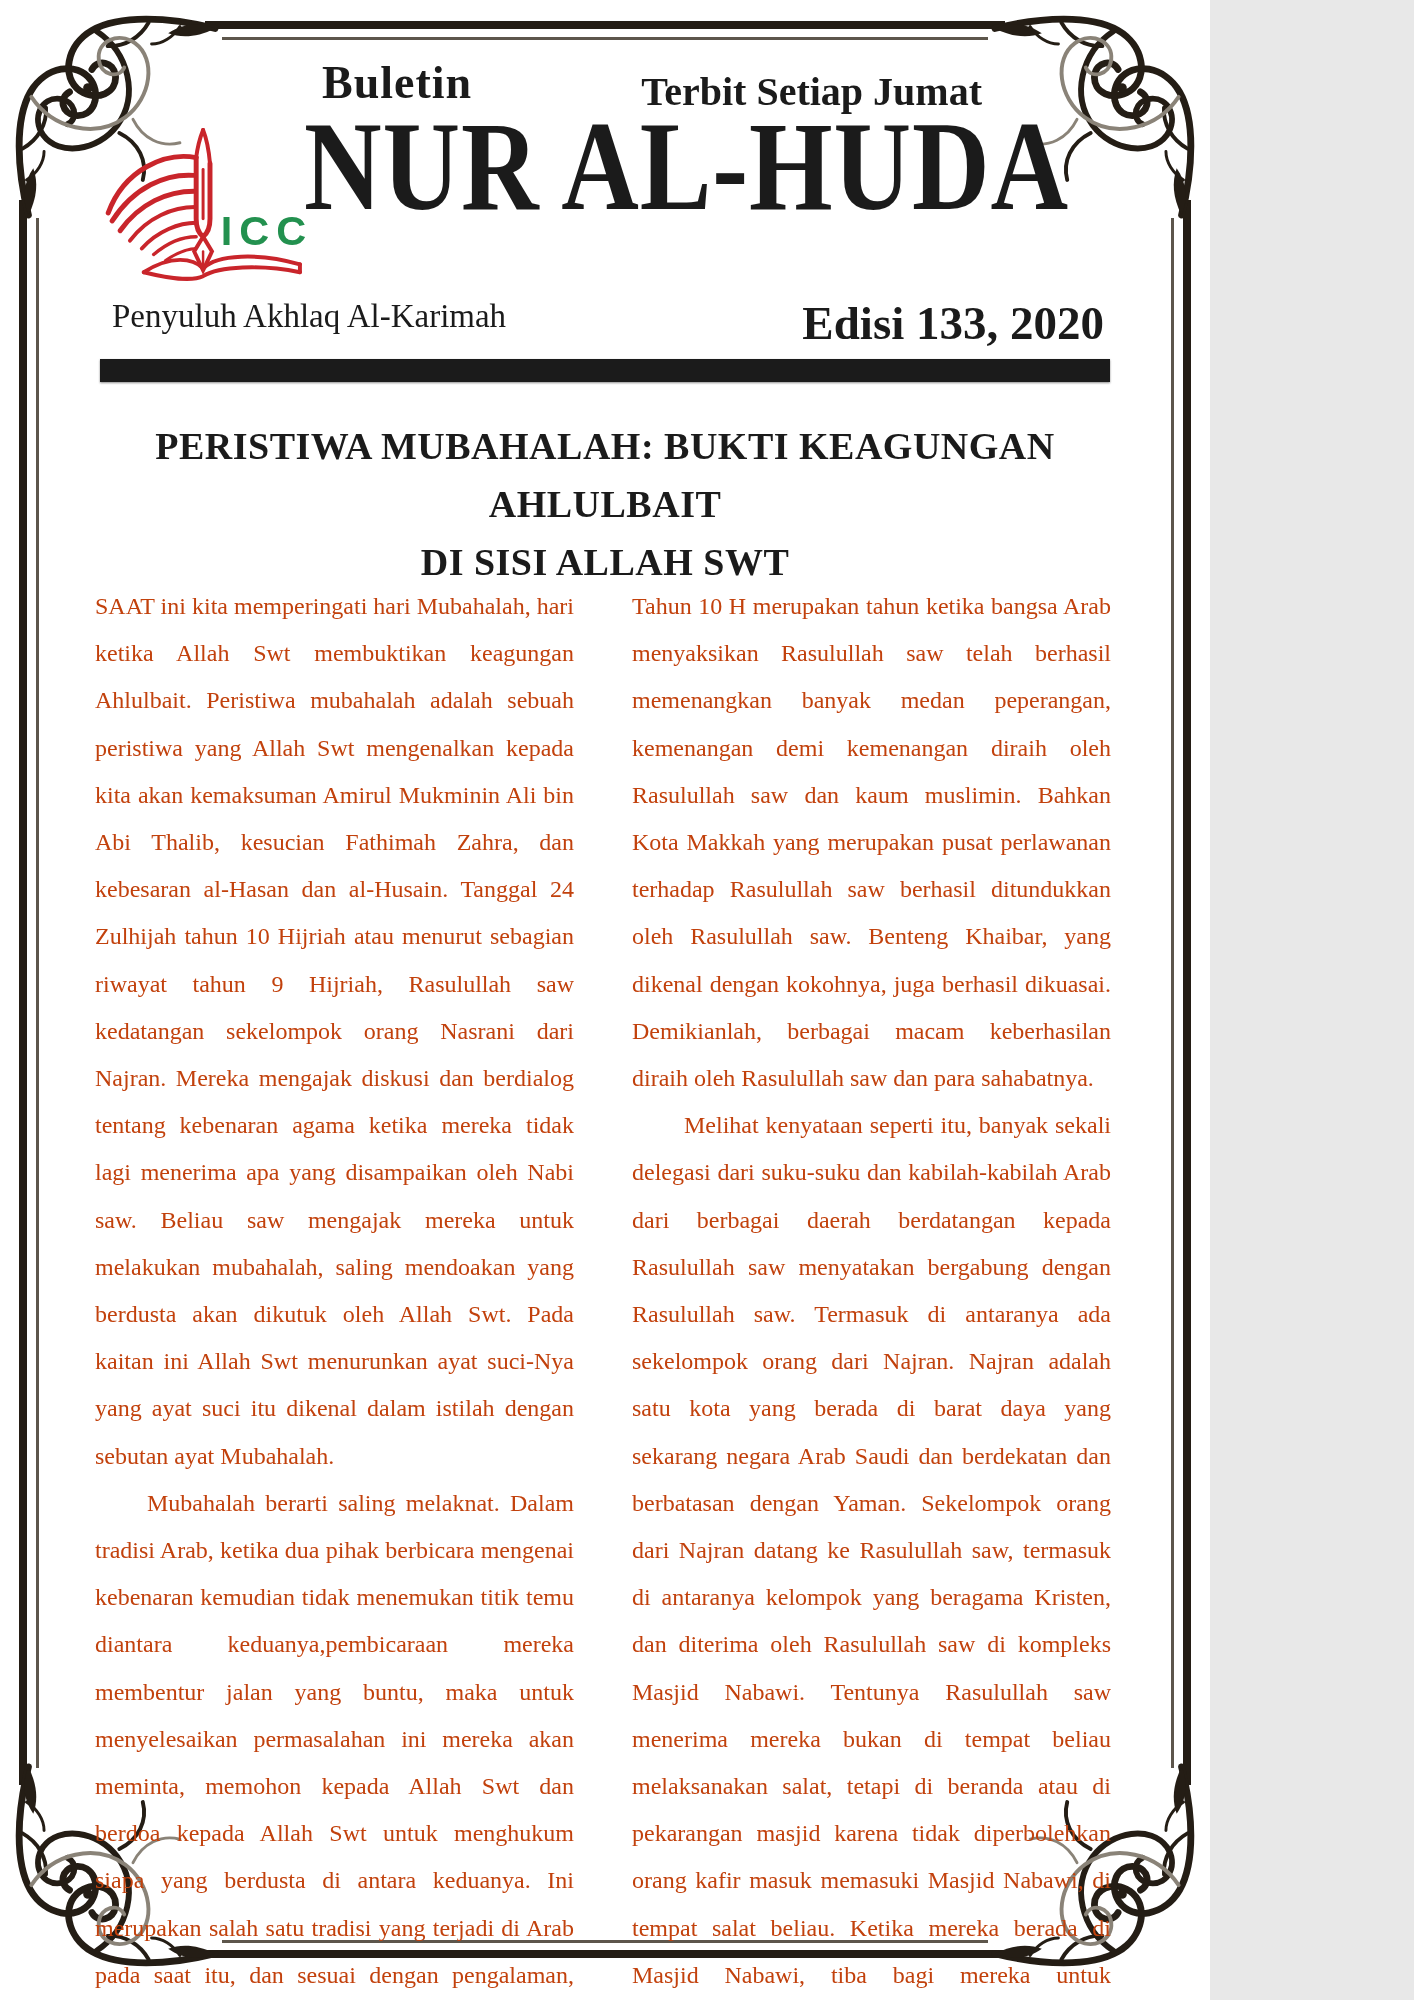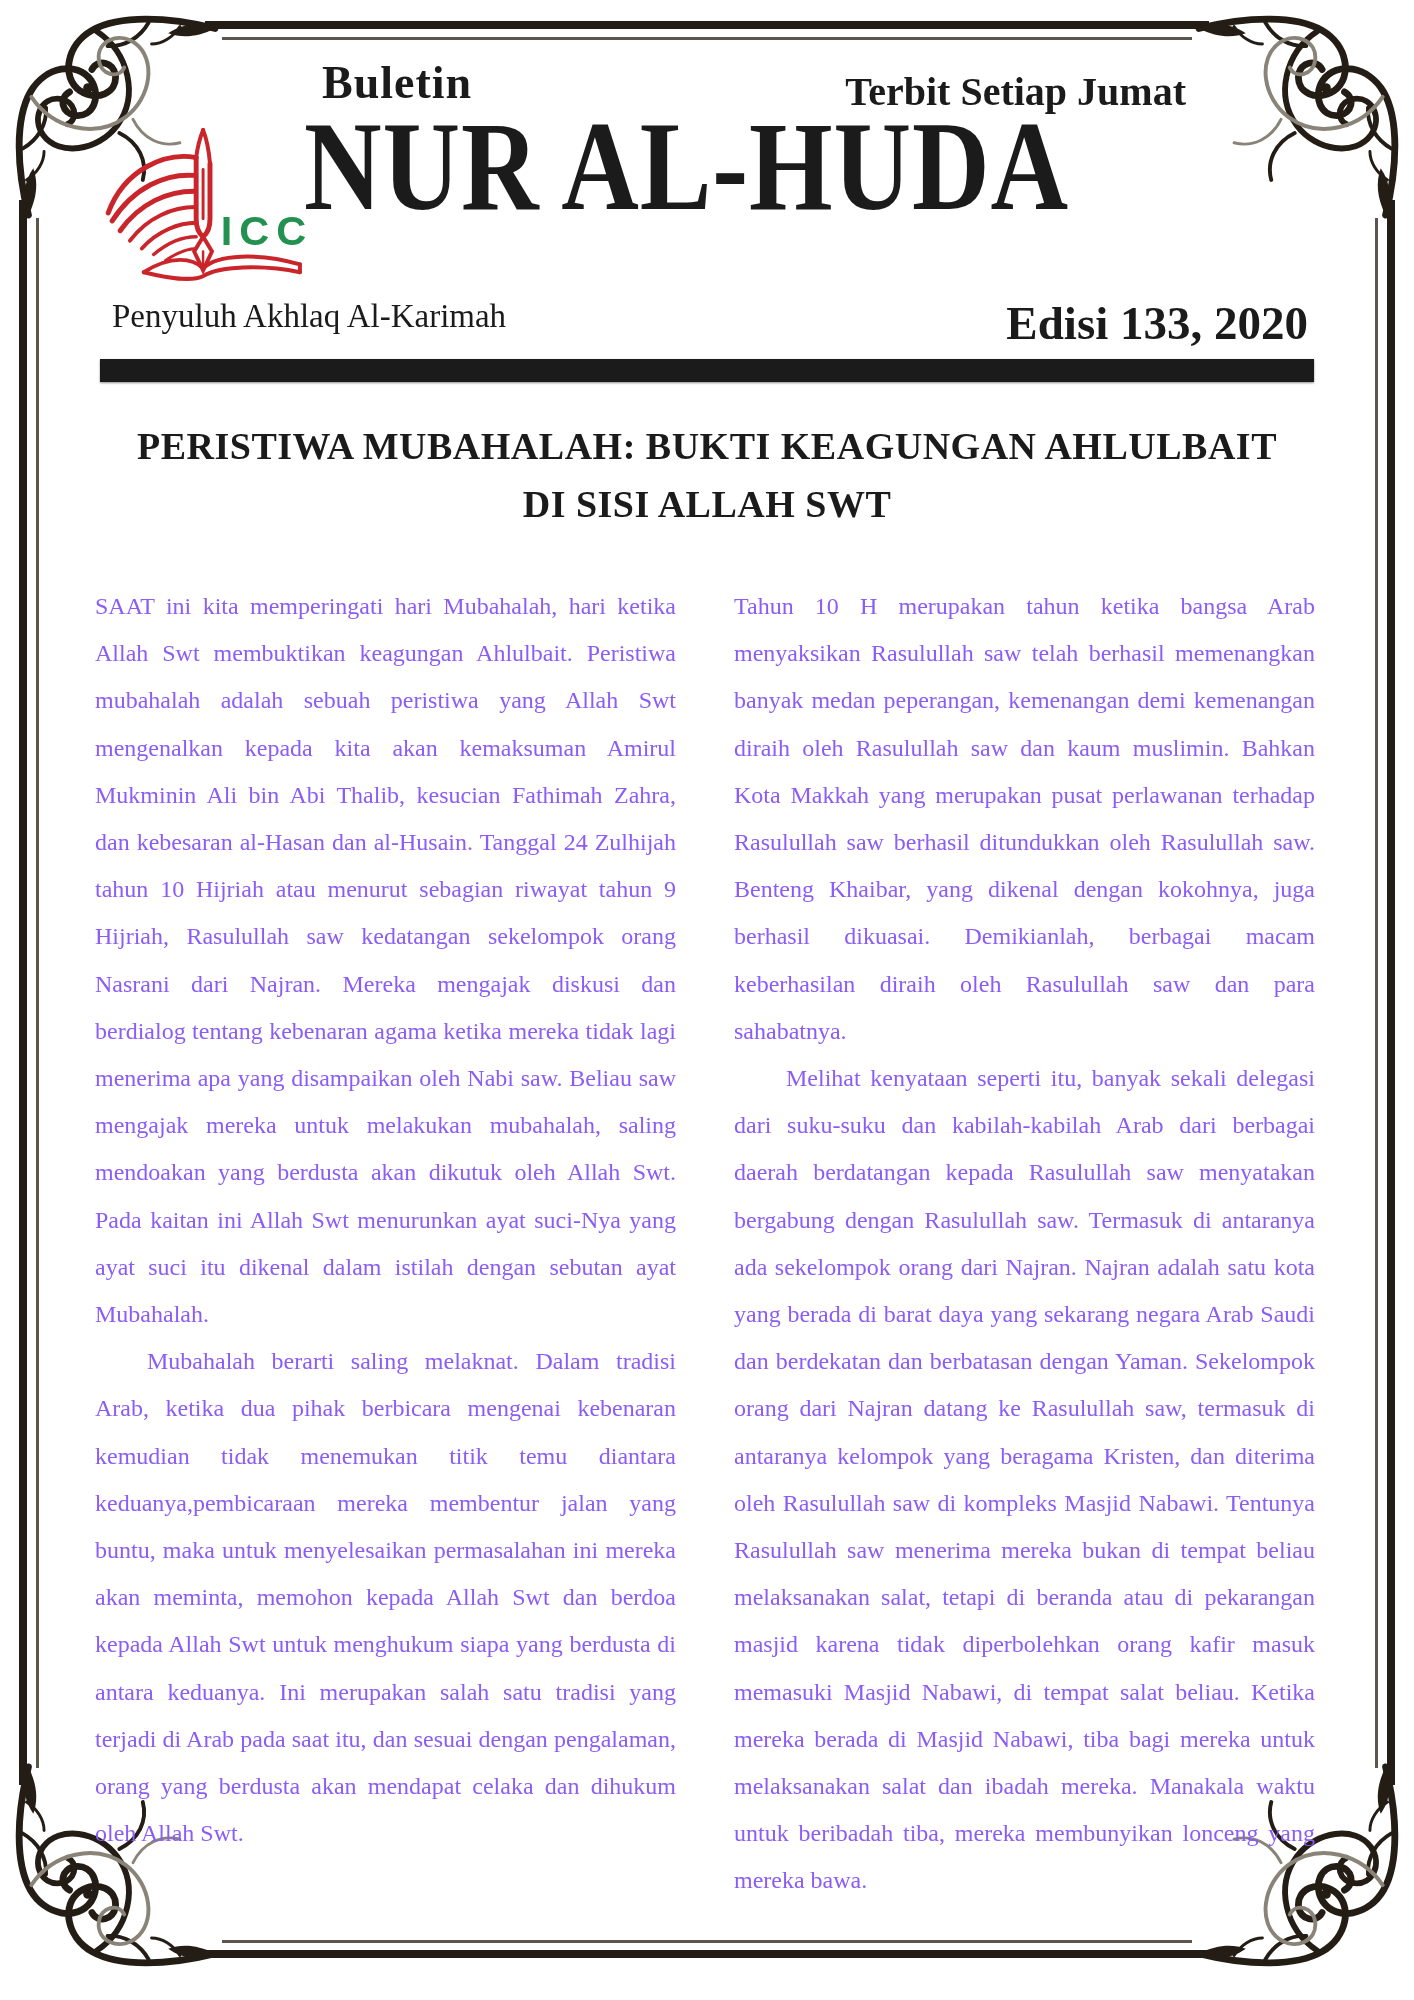--- a/index.html
+++ b/index.html
@@ -5,21 +5,21 @@
   :root{
     --red:#c9252b;
     --green:#23914f;
     --ink:#1b1b1b;
     --frame:#241d15;
     --bar:#1b1b1b;
   }
   html,body{margin:0;padding:0;background:#e8e8e8;}
   .page{
     position:relative;
-    width:1414px;height:2000px;
+    width:1210px;height:2000px;
     background:#ffffff;
     overflow:hidden;
     font-family:"Liberation Serif", serif;
     color:var(--ink);
   }
   
   .rule{position:absolute;background:var(--frame);}
   .rule-thin{position:absolute;background:#5d564c;}
   .rt-thick{top:21px;left:205px;right:205px;height:8px;}
   .rt-thin{top:37px;left:222px;right:222px;height:3px;}
@@ -56,21 +56,21 @@
   }
   .columns{
     position:absolute;left:95px;right:99px;top:583px;
     display:flex;gap:58px;
   }
   .col{flex:1 1 0;min-width:0;}
   .col p{
     margin:0;
     font-size:24px;line-height:47.2px;
     text-align:justify;
-    color:#8b5cf6;
+    color:#c2410c;
   }
   .col p + p{text-indent:52px;}
   
   .orn-stroke{fill:none;stroke:var(--frame);stroke-linecap:round;}
   .orn-stroke-lt{fill:none;stroke:#8a8378;stroke-linecap:round;}
   .orn-fill{fill:var(--frame);stroke:none;}
   .logo-red{stroke:var(--red);fill:none;stroke-linecap:round;}
   .logo-red-fill{fill:#ffffff;stroke:var(--red);}
   .logo-green-text{fill:var(--green);font-family:"Liberation Sans",sans-serif;font-weight:700;letter-spacing:7px;}
 </style>

